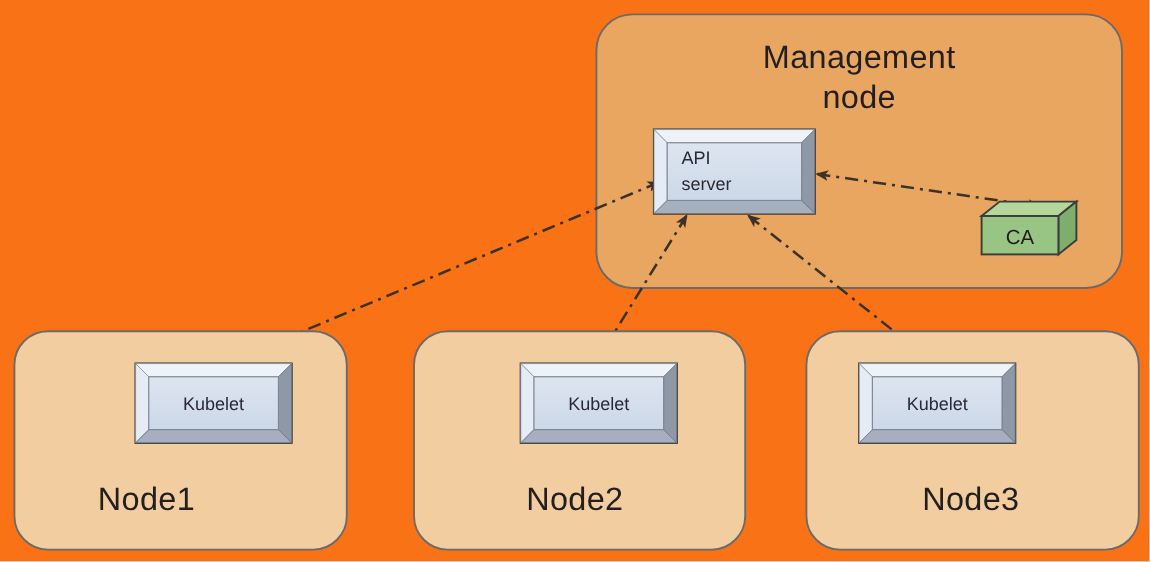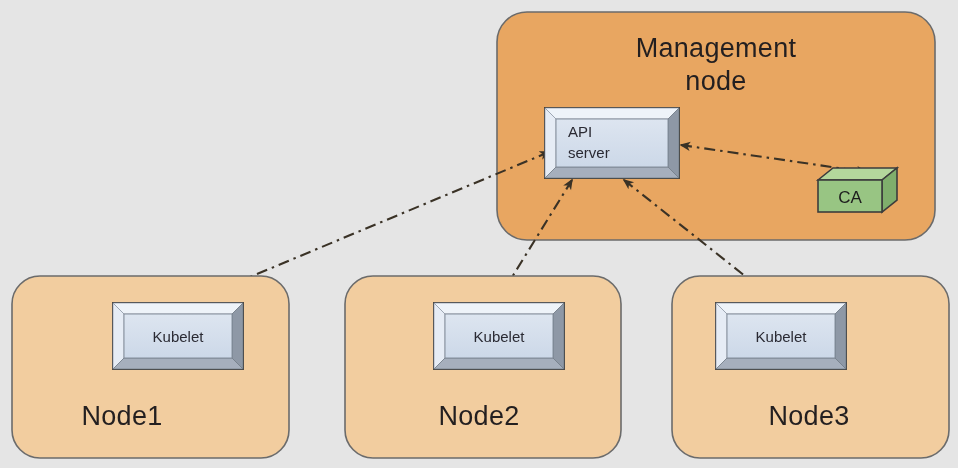--- a/index.html
+++ b/index.html
@@ -7,21 +7,21 @@
     padding: 0;
     background: #ffffff;
   }
   body {
     font-family: "Liberation Sans", sans-serif;
   }
   #diagram-root {
     position: relative;
     width: 958px;
     height: 468px;
-    background: #e5e5e5;
+    background: #f97316;
     overflow: hidden;
   }
   svg.canvas {
     display: block;
     width: 958px;
     height: 468px;
   }
   text {
     font-family: "Liberation Sans", sans-serif;
     fill: #231f20;

